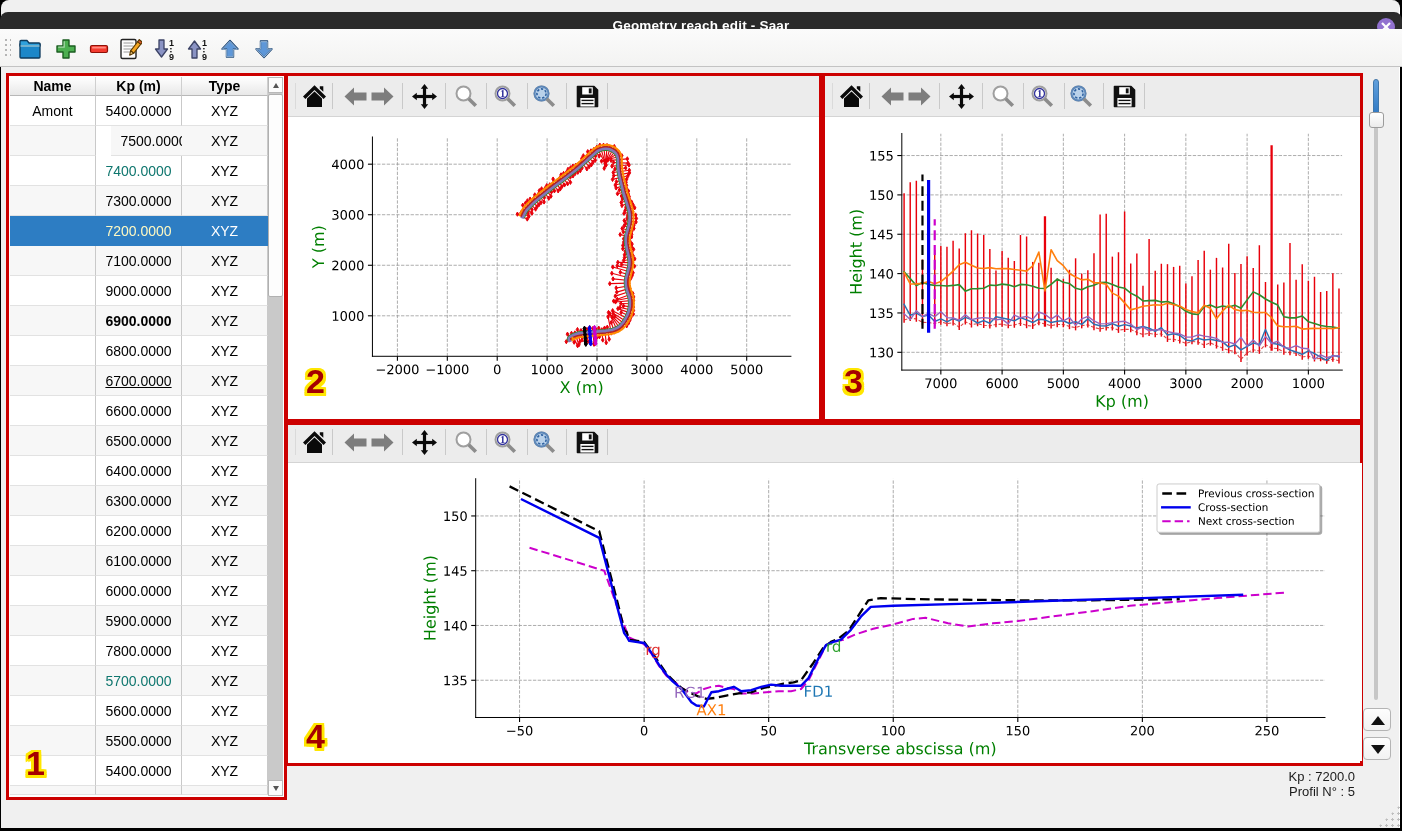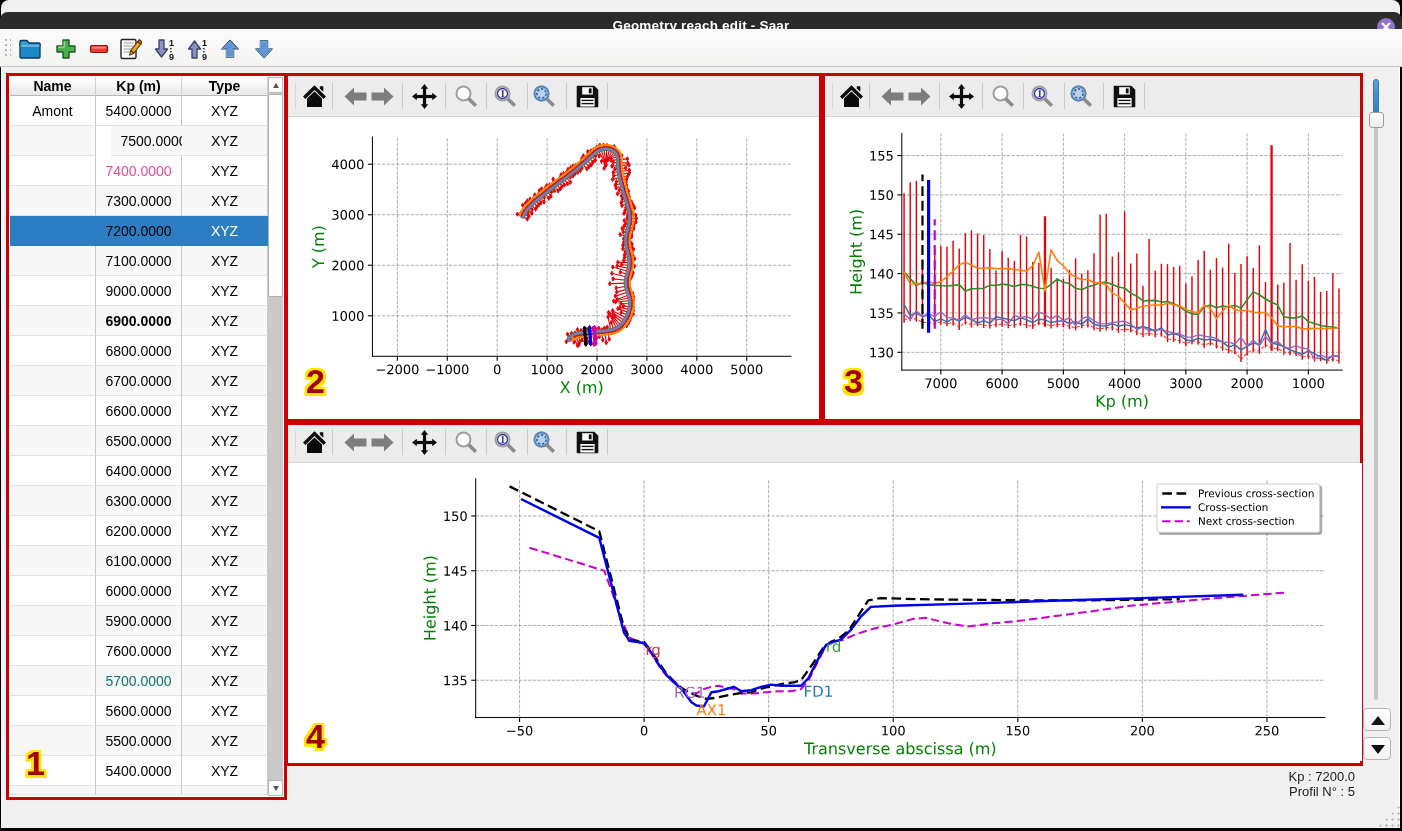--- a/index.html
+++ b/index.html
@@ -116,42 +116,42 @@
 <div class="hdr" style="left:0;width:86px;">Name</div>
       <div class="hdr" style="left:86px;width:86px;">Kp (m)</div>
       <div class="hdr" style="left:172px;width:86px;">Type</div>
       <div class="cell" style="left:0px;top:19px;width:86px;background:#ffffff;color:#000000;">Amont</div>
       <div class="cell" style="left:86px;top:19px;width:86px;background:#ffffff;color:#000000;">5400.0000</div>
       <div class="cell" style="left:172px;top:19px;width:86px;background:#ffffff;color:#000000;">XYZ</div>
       <div class="cell" style="left:0px;top:49px;width:86px;background:#f7f7f7;color:#000000;"></div>
       <div class="cell" style="left:101px;top:49px;width:86px;background:#f7f7f7;color:#000000;">7500.0000</div>
       <div class="cell" style="left:172px;top:49px;width:86px;background:#f7f7f7;color:#000000;">XYZ</div>
       <div class="cell" style="left:0px;top:79px;width:86px;background:#ffffff;color:#000000;"></div>
-      <div class="cell" style="left:86px;top:79px;width:86px;background:#ffffff;color:#ec4899;">7400.0000</div>
+      <div class="cell" style="left:86px;top:79px;width:86px;background:#ffffff;color:#0f766e;">7400.0000</div>
       <div class="cell" style="left:172px;top:79px;width:86px;background:#ffffff;color:#000000;">XYZ</div>
       <div class="cell" style="left:0px;top:109px;width:86px;background:#f7f7f7;color:#000000;"></div>
       <div class="cell" style="left:86px;top:109px;width:86px;background:#f7f7f7;color:#000000;">7300.0000</div>
       <div class="cell" style="left:172px;top:109px;width:86px;background:#f7f7f7;color:#000000;">XYZ</div>
       <div class="cell" style="left:0px;top:139px;width:86px;background:#2d7dc3;color:#ffffff;border-right-color:#2d7dc3;border-bottom-color:#2d7dc3;"></div>
-      <div class="cell" style="left:86px;top:139px;width:86px;background:#2d7dc3;color:#000000;border-right-color:#2d7dc3;border-bottom-color:#2d7dc3;">7200.0000</div>
+      <div class="cell" style="left:86px;top:139px;width:86px;background:#2d7dc3;color:#fef9c3;border-right-color:#2d7dc3;border-bottom-color:#2d7dc3;">7200.0000</div>
       <div class="cell" style="left:172px;top:139px;width:86px;background:#2d7dc3;color:#ffffff;border-right-color:#2d7dc3;border-bottom-color:#2d7dc3;">XYZ</div>
       <div class="cell" style="left:0px;top:169px;width:86px;background:#f7f7f7;color:#000000;"></div>
       <div class="cell" style="left:86px;top:169px;width:86px;background:#f7f7f7;color:#000000;">7100.0000</div>
       <div class="cell" style="left:172px;top:169px;width:86px;background:#f7f7f7;color:#000000;">XYZ</div>
       <div class="cell" style="left:0px;top:199px;width:86px;background:#ffffff;color:#000000;"></div>
       <div class="cell" style="left:86px;top:199px;width:86px;background:#ffffff;color:#000000;">9000.0000</div>
       <div class="cell" style="left:172px;top:199px;width:86px;background:#ffffff;color:#000000;">XYZ</div>
       <div class="cell" style="left:0px;top:229px;width:86px;background:#f7f7f7;color:#000000;"></div>
       <div class="cell" style="left:86px;top:229px;width:86px;background:#f7f7f7;color:#000000;font-weight:bold;">6900.0000</div>
       <div class="cell" style="left:172px;top:229px;width:86px;background:#f7f7f7;color:#000000;">XYZ</div>
       <div class="cell" style="left:0px;top:259px;width:86px;background:#ffffff;color:#000000;"></div>
       <div class="cell" style="left:86px;top:259px;width:86px;background:#ffffff;color:#000000;">6800.0000</div>
       <div class="cell" style="left:172px;top:259px;width:86px;background:#ffffff;color:#000000;">XYZ</div>
       <div class="cell" style="left:0px;top:289px;width:86px;background:#f7f7f7;color:#000000;"></div>
-      <div class="cell" style="left:86px;top:289px;width:86px;background:#f7f7f7;color:#000000;">6700.0000</div>
+      <div class="cell" style="left:86px;top:289px;width:86px;background:#f7f7f7;color:#000000;text-decoration:underline;">6700.0000</div>
       <div class="cell" style="left:172px;top:289px;width:86px;background:#f7f7f7;color:#000000;">XYZ</div>
       <div class="cell" style="left:0px;top:319px;width:86px;background:#ffffff;color:#000000;"></div>
       <div class="cell" style="left:86px;top:319px;width:86px;background:#ffffff;color:#000000;">6600.0000</div>
       <div class="cell" style="left:172px;top:319px;width:86px;background:#ffffff;color:#000000;">XYZ</div>
       <div class="cell" style="left:0px;top:349px;width:86px;background:#f7f7f7;color:#000000;"></div>
       <div class="cell" style="left:86px;top:349px;width:86px;background:#f7f7f7;color:#000000;text-align:center;">6500.0000</div>
       <div class="cell" style="left:172px;top:349px;width:86px;background:#f7f7f7;color:#000000;">XYZ</div>
       <div class="cell" style="left:0px;top:379px;width:86px;background:#ffffff;color:#000000;"></div>
       <div class="cell" style="left:86px;top:379px;width:86px;background:#ffffff;color:#000000;">6400.0000</div>
       <div class="cell" style="left:172px;top:379px;width:86px;background:#ffffff;color:#000000;">XYZ</div>
@@ -164,21 +164,21 @@
       <div class="cell" style="left:0px;top:469px;width:86px;background:#f7f7f7;color:#000000;"></div>
       <div class="cell" style="left:86px;top:469px;width:86px;background:#f7f7f7;color:#000000;">6100.0000</div>
       <div class="cell" style="left:172px;top:469px;width:86px;background:#f7f7f7;color:#000000;">XYZ</div>
       <div class="cell" style="left:0px;top:499px;width:86px;background:#ffffff;color:#000000;"></div>
       <div class="cell" style="left:86px;top:499px;width:86px;background:#ffffff;color:#000000;">6000.0000</div>
       <div class="cell" style="left:172px;top:499px;width:86px;background:#ffffff;color:#000000;">XYZ</div>
       <div class="cell" style="left:0px;top:529px;width:86px;background:#f7f7f7;color:#000000;"></div>
       <div class="cell" style="left:86px;top:529px;width:86px;background:#f7f7f7;color:#000000;">5900.0000</div>
       <div class="cell" style="left:172px;top:529px;width:86px;background:#f7f7f7;color:#000000;">XYZ</div>
       <div class="cell" style="left:0px;top:559px;width:86px;background:#ffffff;color:#000000;"></div>
-      <div class="cell" style="left:86px;top:559px;width:86px;background:#ffffff;color:#000000;">7600.0000</div>
+      <div class="cell" style="left:86px;top:559px;width:86px;background:#ffffff;color:#000000;">7800.0000</div>
       <div class="cell" style="left:172px;top:559px;width:86px;background:#ffffff;color:#000000;">XYZ</div>
       <div class="cell" style="left:0px;top:589px;width:86px;background:#f7f7f7;color:#000000;"></div>
       <div class="cell" style="left:86px;top:589px;width:86px;background:#f7f7f7;color:#0f766e;">5700.0000</div>
       <div class="cell" style="left:172px;top:589px;width:86px;background:#f7f7f7;color:#000000;">XYZ</div>
       <div class="cell" style="left:0px;top:619px;width:86px;background:#ffffff;color:#000000;"></div>
       <div class="cell" style="left:86px;top:619px;width:86px;background:#ffffff;color:#000000;">5600.0000</div>
       <div class="cell" style="left:172px;top:619px;width:86px;background:#ffffff;color:#000000;">XYZ</div>
       <div class="cell" style="left:0px;top:649px;width:86px;background:#f7f7f7;color:#000000;"></div>
       <div class="cell" style="left:86px;top:649px;width:86px;background:#f7f7f7;color:#000000;">5500.0000</div>
       <div class="cell" style="left:172px;top:649px;width:86px;background:#f7f7f7;color:#000000;">XYZ</div>

